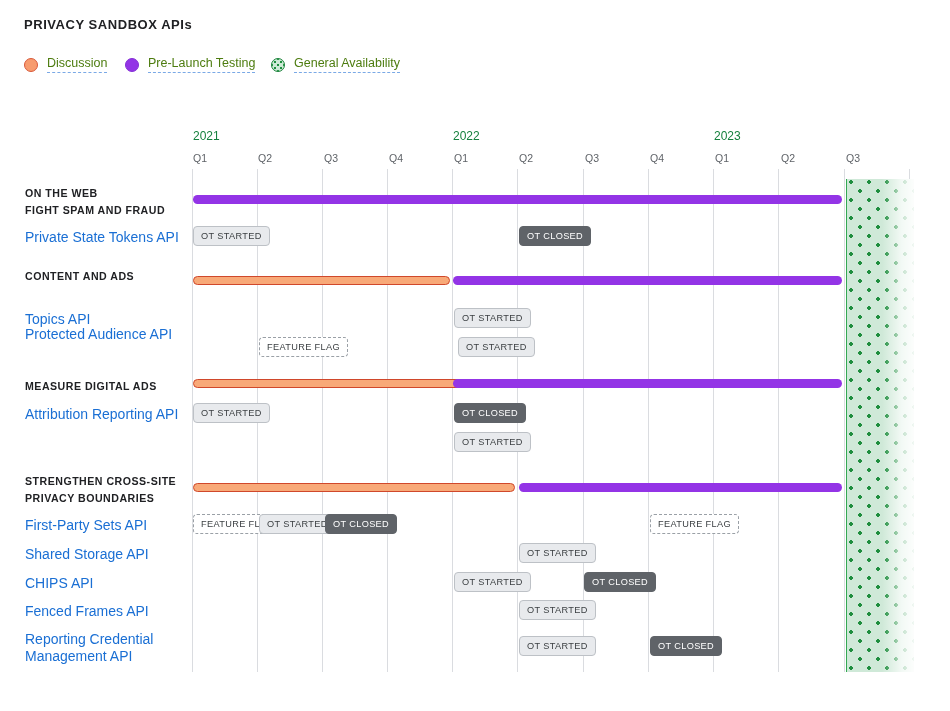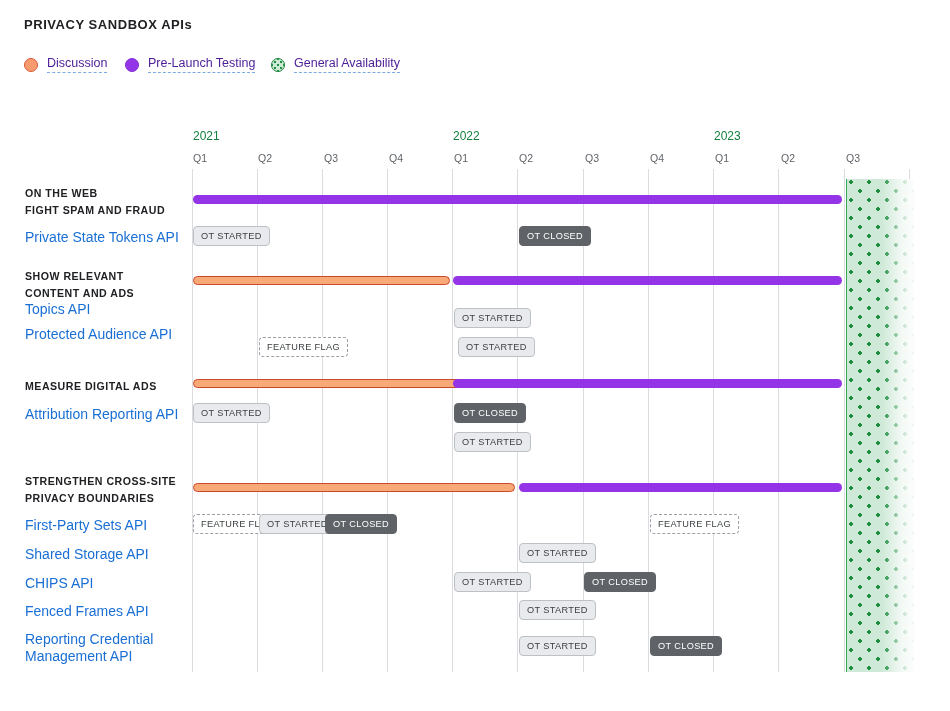--- a/index.html
+++ b/index.html
@@ -54,21 +54,21 @@
     content: "";
     position: absolute; inset: 0;
     background-image:
       radial-gradient(#1e8e3e 1.1px, transparent 1.2px),
       radial-gradient(#1e8e3e 1.1px, transparent 1.2px);
     background-size: 6px 6px, 6px 6px;
     background-position: 0 0, 3px 3px;
   }
   .legend-label {
     font-size: 12.5px;
-    color: #4c1d95;
+    color: #4d7c0f;
     border-bottom: 1.5px dashed #7aa9e6;
     padding-bottom: 2px;
     line-height: 13px;
     white-space: nowrap;
   }
 
   
   .axis-years { position: absolute; left: 0; top: 129px; width: 950px; height: 16px; }
   .year-label {
     position: absolute;
@@ -249,26 +249,25 @@
         <div>ON THE WEB</div>
         <div>FIGHT SPAM AND FRAUD</div>
       </div>
       <div class="bar prelaunch" style="left: 193px; top: 195px; width: 649px;"></div>
       <div class="row-label api" style="top: 229px;">
         <div>Private State Tokens API</div>
       </div>
       <div class="badge ot-started" style="left: 193px; top: 226px;">OT STARTED</div>
       <div class="badge ot-closed" style="left: 519px; top: 226px;">OT CLOSED</div>
       <div class="row-label group" style="top: 268px;">
-        <div>SHOW RELEVANT</div>
         <div>CONTENT AND ADS</div>
       </div>
       <div class="bar discussion" style="left: 193px; top: 276px; width: 257px;"></div>
       <div class="bar prelaunch" style="left: 453px; top: 276px; width: 389px;"></div>
-      <div class="row-label api" style="top: 301px;">
+      <div class="row-label api" style="top: 311px;">
         <div>Topics API</div>
       </div>
       <div class="badge ot-started" style="left: 454px; top: 308px;">OT STARTED</div>
       <div class="row-label api" style="top: 326px;">
         <div>Protected Audience API</div>
       </div>
       <div class="badge feature-flag" style="left: 259px; top: 337px;">FEATURE FLAG</div>
       <div class="badge ot-started" style="left: 458px; top: 337px;">OT STARTED</div>
       <div class="row-label group" style="top: 378px;">
         <div>MEASURE DIGITAL ADS</div>

